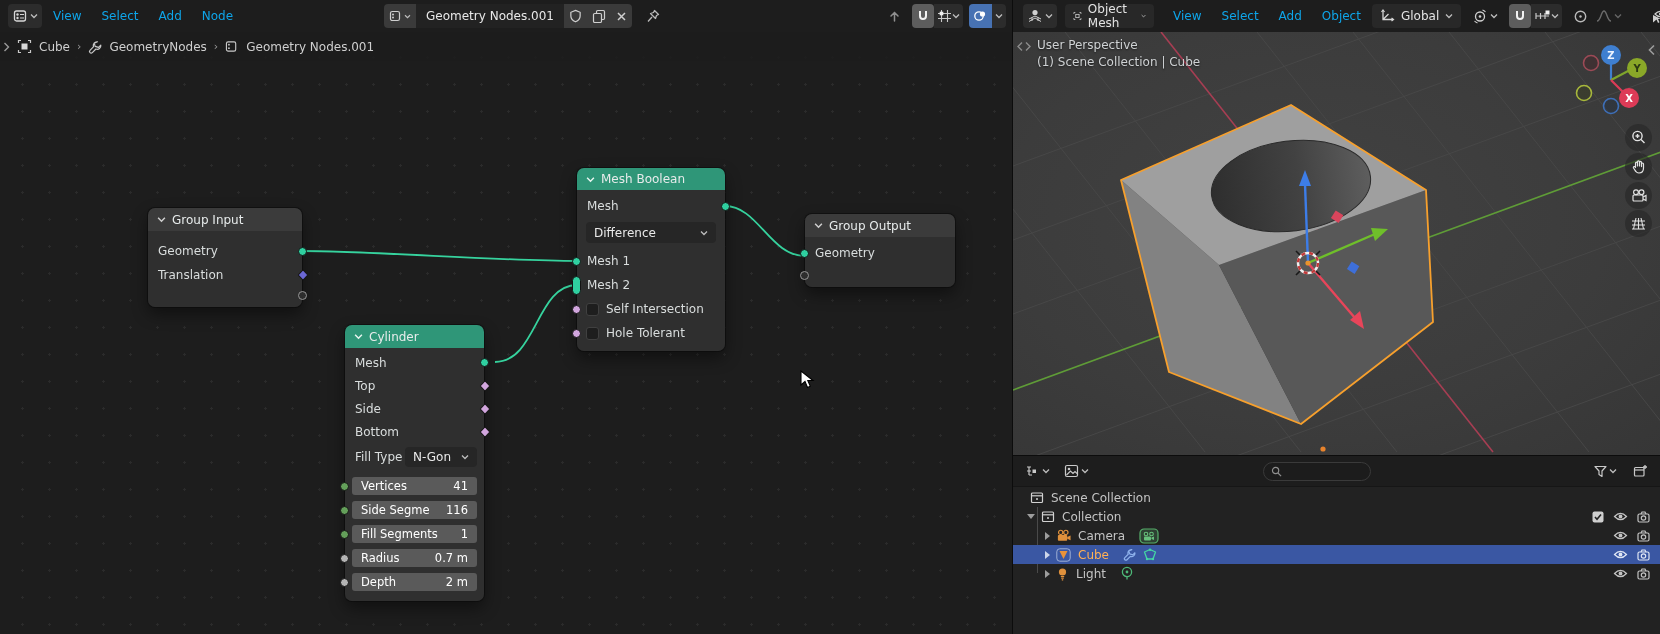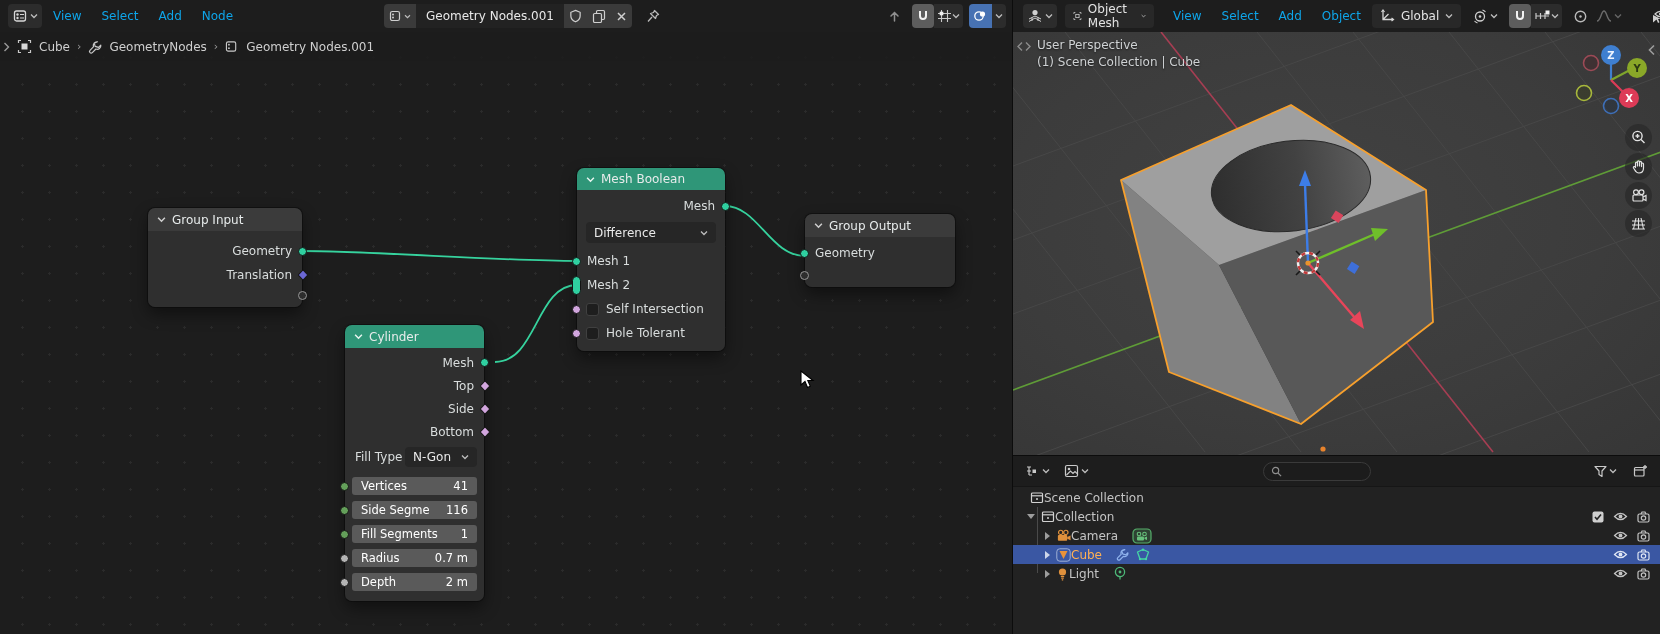--- a/index.html
+++ b/index.html
@@ -31,21 +31,21 @@
   .bcrumb{position:absolute;left:0;top:0;width:100%;height:29px;background:rgba(28,28,28,.82);
           display:flex;align-items:center;gap:7px;padding:0 8px 0 3px;color:#cfcfcf;}
   .bsep{color:#9a9a9a;font-size:11px;}
   .links{position:absolute;left:0;top:0;pointer-events:none;}
   .node{position:absolute;border-radius:7px;box-shadow:0 0 0 1px rgba(10,10,10,.55),0 7px 16px rgba(0,0,0,.45);color:#d9dddd;}
   .nh{height:23px;border-radius:7px 7px 0 0;display:flex;align-items:center;gap:6px;padding:0 9px;color:#e7ebeb;}
   .nh.teal{background:#2f9678;}
   .nh.gray{background:#3b3b3b;}
   .nb{position:relative;background:rgba(48,48,48,.96);border-radius:0 0 7px 7px;}
   .nrow{position:relative;height:24px;display:flex;align-items:center;padding:0 10px;}
-  .nrow.out{justify-content:flex-end;}
+  .nrow.out{justify-content:flex-start;}
   .nrow.h23{height:23px;}
   .sock{position:absolute;width:9px;height:9px;border-radius:50%;border:1px solid #141414;}
   .sock.r{right:-5px;top:50%;margin-top:-4.5px;}
   .sock.l{left:-5px;top:50%;margin-top:-4.5px;}
   .sock.dia{width:8px;height:8px;border-radius:1.5px;transform:rotate(45deg);margin-top:-4px;}
   .sock.multi{height:19px;border-radius:5px;margin-top:-9.5px;}
   .sock.virt{background:#2d2d2d;border:1.5px solid #969696;right:-5px;}
   .sock.virtl{background:#2d2d2d;border:1.5px solid #969696;left:-5px;}
   .geo{background:#2fd0a0}.intg{background:#64a05a}.flt{background:#b4b4b4}.boo{background:#d2a6de}.vec{background:#6b67d4}
   .dd{background:#262626;border-radius:4px;height:21px;display:flex;align-items:center;justify-content:space-between;
@@ -66,21 +66,21 @@
             padding:0 8px;border-bottom:1px solid #161616;}
   .search{position:absolute;left:250px;top:6px;width:108px;height:19px;background:#1c1c1c;border:1px solid #3a3a3a;
           border-radius:10px;display:flex;align-items:center;padding:0 7px;}
   .orow{position:relative;height:19px;display:flex;align-items:center;color:#c4c4c4;}
   .orow.sel{background:#3a57a3;color:#d9e2f6;}
   .tri{width:0;height:0;flex:none;}
   .tri.right{border-left:5px solid #9d9d9d;border-top:4px solid transparent;border-bottom:4px solid transparent;}
   .tri.down{border-top:5px solid #9d9d9d;border-left:4px solid transparent;border-right:4px solid transparent;}
   .ricons{position:absolute;right:10px;top:0;height:19px;display:flex;align-items:center;gap:9px;}
   .vline{position:absolute;left:24px;width:1px;background:#4a4a4a;}
-  .olbl{}
+  .olbl{margin-left:7px;}
   
   .cursor{position:absolute;pointer-events:none;}
 </style>
 </head>
 <body>
 
 <div class="app">
 
   <div class="hdr ne-hdr">
     <div class="ibtn dbtn">

